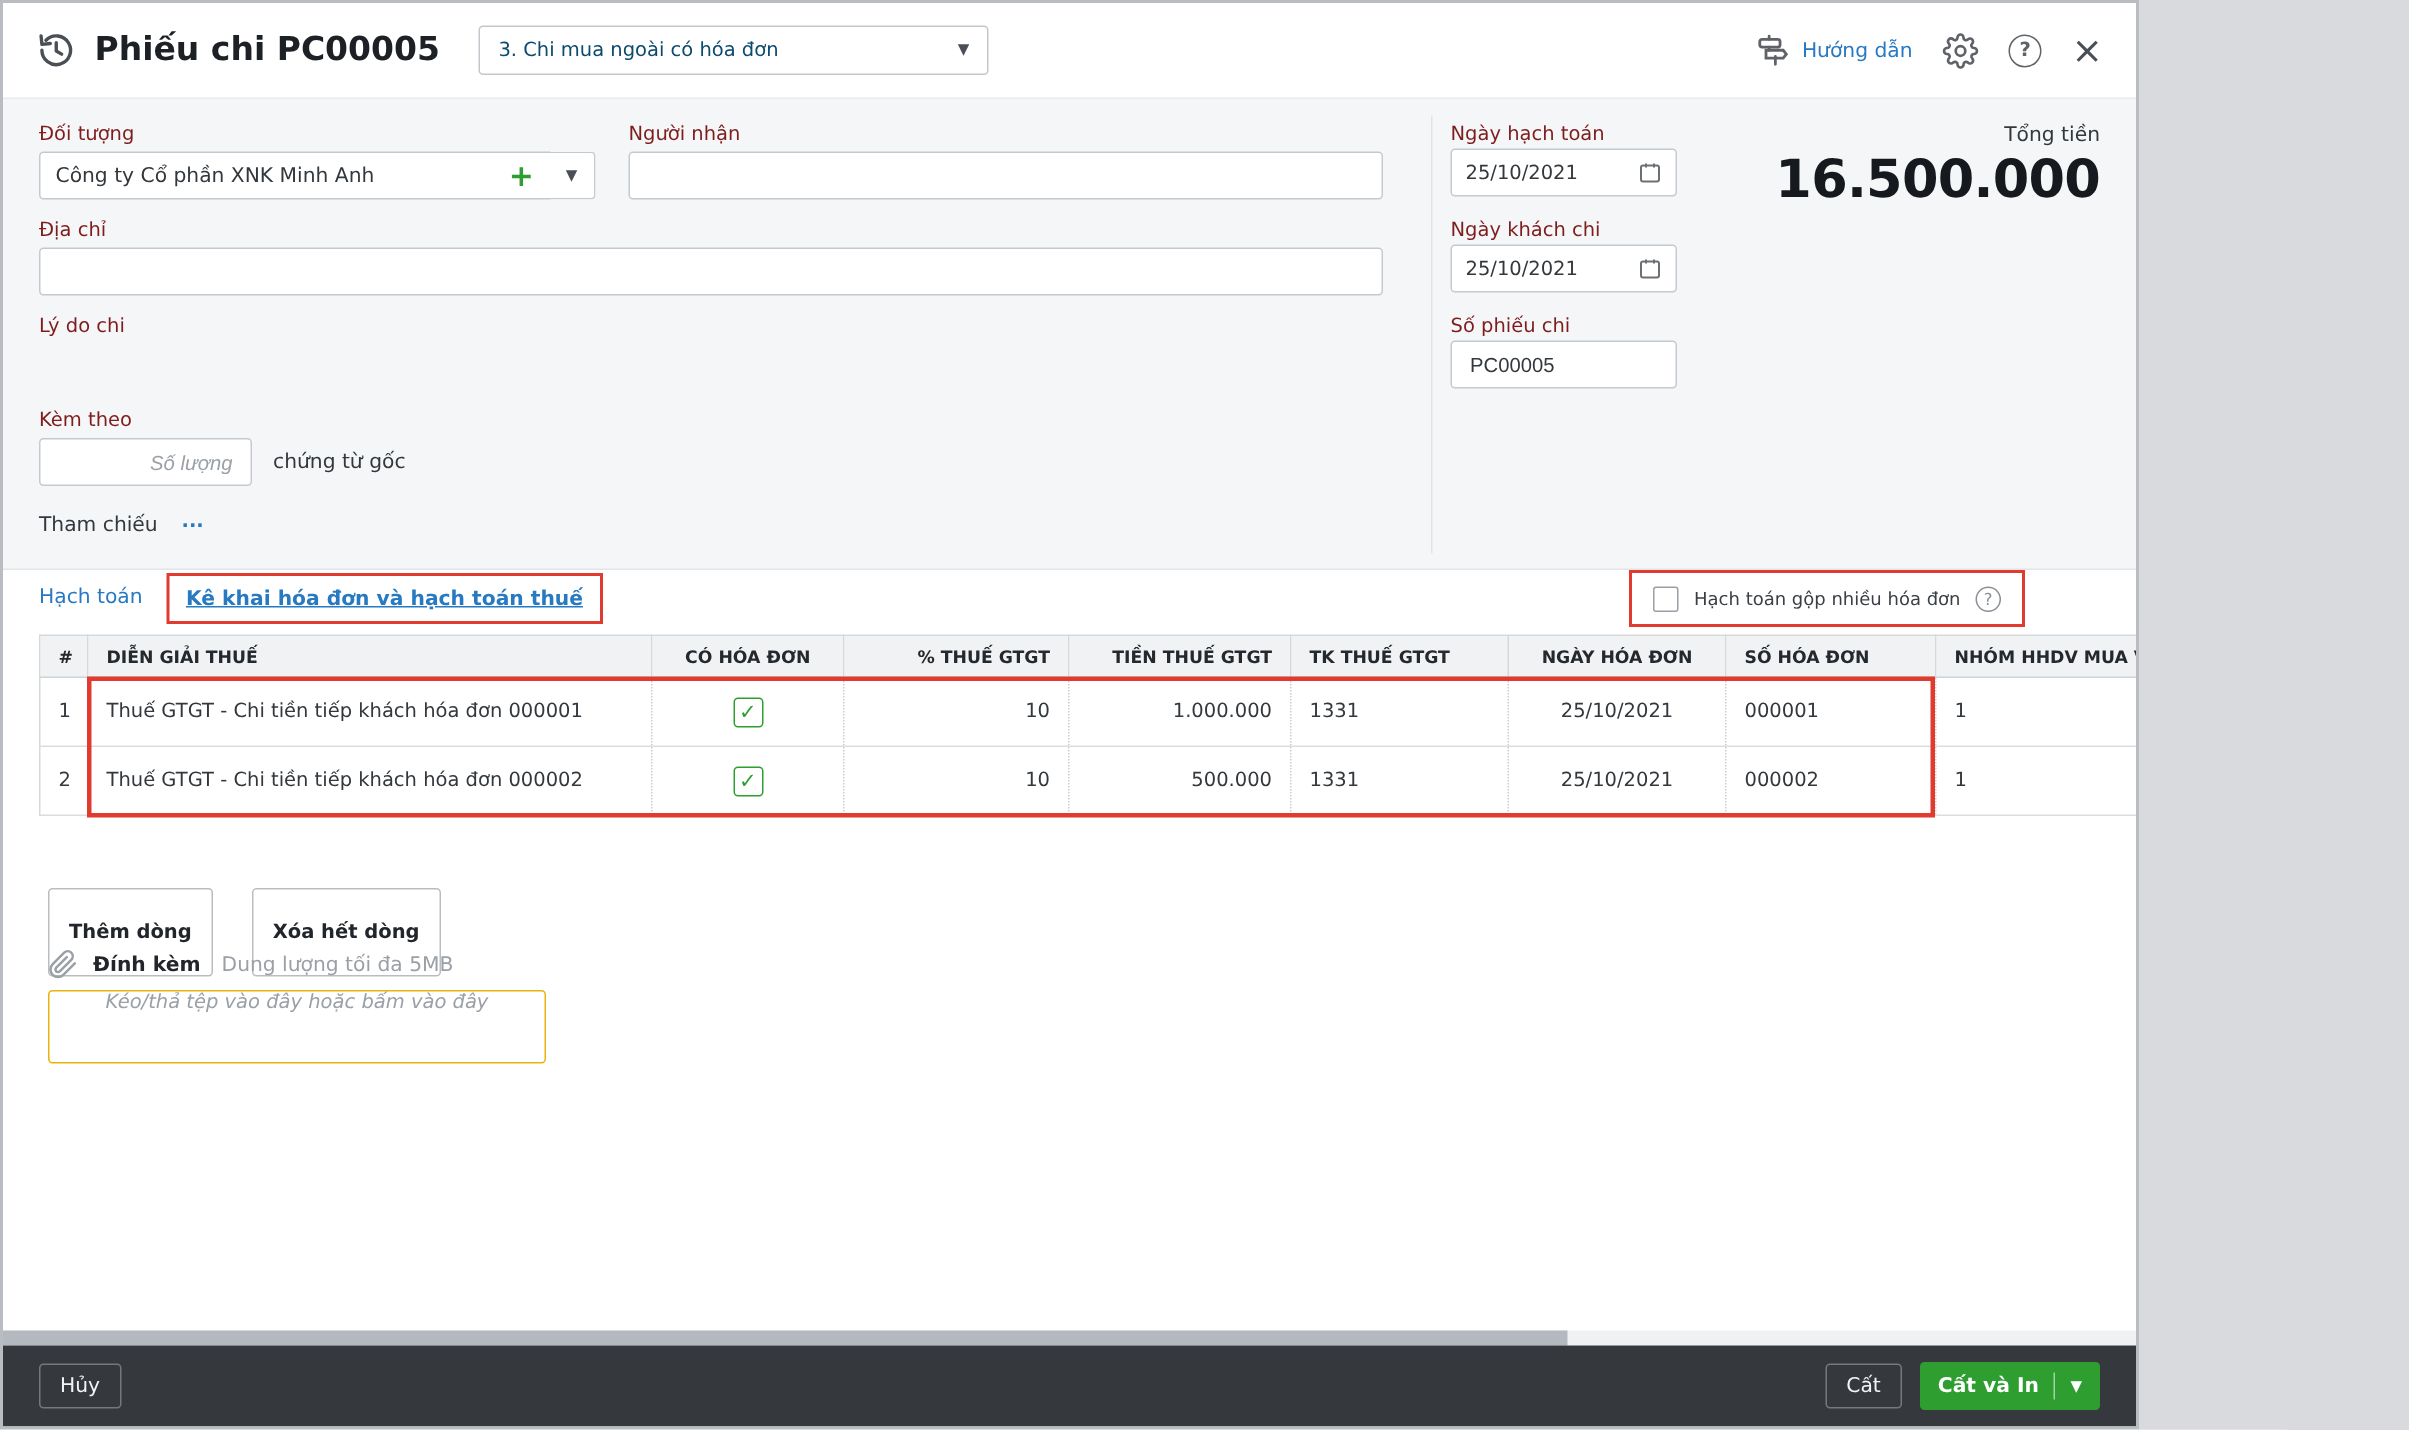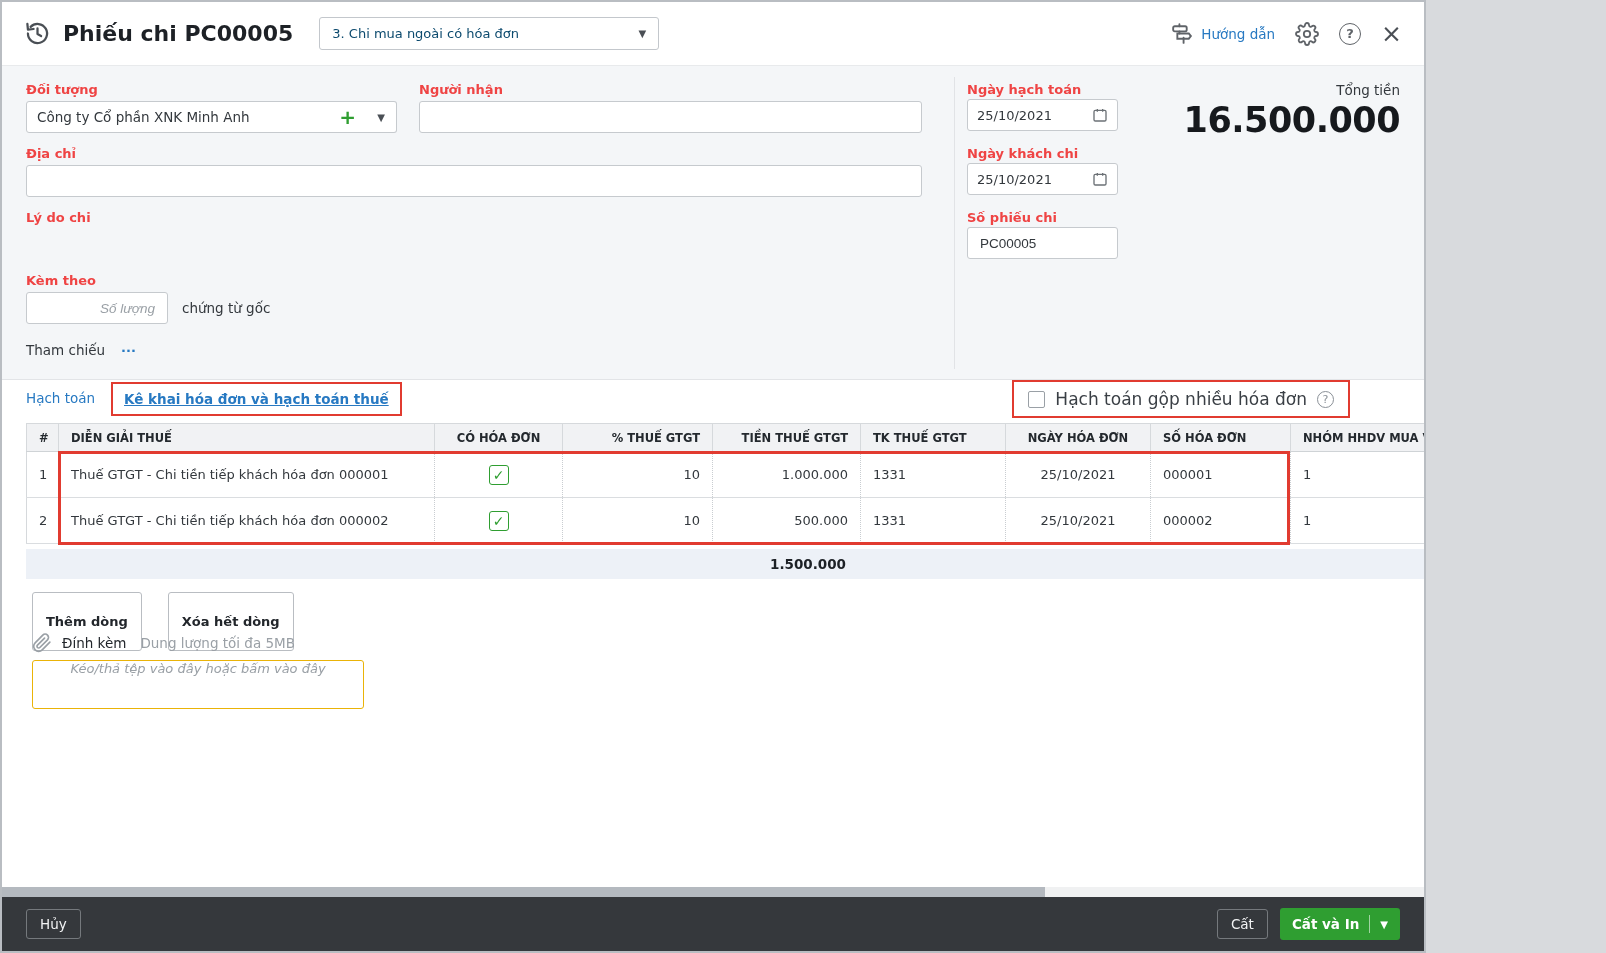--- a/index.html
+++ b/index.html
@@ -22,21 +22,21 @@
   .guide { display:flex; align-items:center; gap:7px; color:#2779c2; cursor:pointer; font-size:13.5px; }
   .icon-btn { color:#5f6368; cursor:pointer; display:flex; align-items:center; }
   .qmark { width:22px; height:22px; border:1.6px solid #5f6368; border-radius:50%;
            display:flex; align-items:center; justify-content:center; font-size:13px; font-weight:bold; }
   .close-x { font-size:25px; line-height:1; color:#4a4f55; }
 
   
   .form-bg { position:absolute; left:0; top:64px; width:100%; height:314px; background:#f4f6f8;
              border-bottom:1px solid #e2e4e7; }
   .vdivider { position:absolute; left:952px; top:75px; width:1px; height:292px; background:#e1e3e6; }
-  .lbl { position:absolute; font-weight:bold; font-size:13px; color:#ef4444; white-space:nowrap; }
+  .lbl { position:absolute; font-weight:normal; font-size:13px; color:#7f1d1d; white-space:nowrap; }
   .lbl-reg { position:absolute; font-size:13.5px; color:#33383d; white-space:nowrap; }
   .ibox { position:absolute; background:#fff; border:1px solid #c6cace; border-radius:3px;
           height:32px; font-size:13.5px; color:#33383d; }
   input.ibox { padding:0 12px; outline:none; }
   input.ibox::placeholder { font-style:italic; color:#9aa0a6; }
   .combo-main { display:flex; align-items:center; padding:0 10px; border-radius:3px 0 0 3px; cursor:pointer; }
   .combo-main .val { flex:1; }
   .plus { color:#2f9e31; font-size:20px; font-weight:bold; line-height:1; }
   .combo-arrow { display:flex; align-items:center; justify-content:center; border-left:none;
                  border-radius:0 3px 3px 0; cursor:pointer; }
@@ -49,21 +49,21 @@
 
   
   .tabs-row { position:absolute; left:0; top:378px; width:100%; height:40px; background:#fff; }
   .tab { position:absolute; top:10px; font-size:13.5px; color:#2779c2; cursor:pointer; white-space:nowrap; }
   .tab-inactive { left:24px; }
   .tab-active-box { position:absolute; left:109px; top:2px; border:2.5px solid #e13b30; padding:7px 11px; }
   .tab-active { position:static; font-weight:bold; text-decoration:underline; }
   .group-box { position:absolute; right:74px; top:0px; border:2.5px solid #e13b30; height:38px;
                display:flex; align-items:center; padding:0 14px; gap:10px; background:#fff; }
   .cb { width:17px; height:17px; border:1px solid #9aa0a6; border-radius:2px; background:#fff; cursor:pointer; }
-  .group-box .txt { font-size:17px; color:#3a3f45; }
+  .group-box .txt { font-size:12px; color:#3a3f45; }
   .qmark-sm { width:17px; height:17px; border:1.3px solid #8a9097; border-radius:50%; color:#8a9097;
               display:flex; align-items:center; justify-content:center; font-size:11px; }
 
   
   .tablewrap { position:absolute; left:24px; top:421px; width:1558px; }
   table.grid { border-collapse:collapse; width:1558px; table-layout:fixed; }
   .grid th { background:#f1f2f4; font-size:11.5px; font-weight:bold; color:#24292e; height:28px;
              border:1px solid #d6d9dc; border-bottom:1px solid #cfd3d6; padding:0 12px; white-space:nowrap; overflow:hidden; }
   .grid td { background:#fff; height:46px; font-size:13px; color:#33383d;
              border-top:1px solid #dadde0; border-bottom:1px solid #dadde0;
@@ -83,21 +83,21 @@
   .total-band { position:absolute; left:24px; top:547px; width:1558px; height:30px; background:#edf1f7; }
   .total-band .tv { position:absolute; left:0; width:834px; text-align:right; padding-right:14px;
                     line-height:30px; font-weight:bold; font-size:13.5px; color:#1d2126; }
 
   
   .row-actions { position:absolute; left:30px; top:590px; display:flex; gap:26px; }
   .btn-light { background:#fff; border:1px solid #b9bdc2; border-radius:3px; padding:21px 13px;
                font-weight:bold; font-size:13px; color:#22262b; cursor:pointer;
                font-family:"DejaVu Sans","Liberation Sans",sans-serif; }
   .attach-row { position:absolute; left:30px; top:631px; display:flex; align-items:center; gap:10px; }
-  .attach-lbl { font-weight:normal; font-size:13.5px; color:#22262b; }
+  .attach-lbl { font-weight:bold; font-size:13.5px; color:#22262b; }
   .attach-hint { color:#9aa0a6; font-size:13.5px; margin-left:4px; }
   .dropzone { position:absolute; left:30px; top:658px; width:332px; height:49px; background:#fff;
               border:1px solid #eab308; border-radius:3px; display:flex; 
               justify-content:center; cursor:pointer; }
   .dropzone .dz { font-style:italic; color:#9aa0a6; font-size:13px; }
 
   
   .hscroll { position:absolute; left:0; bottom:54px; width:100%; height:10px; background:#f0f1f2; }
   .hscroll .thumb { position:absolute; left:0; top:0; height:10px; width:1043px; background:#b4b9bf; cursor:pointer; }
   .footer { position:absolute; left:0; bottom:0; width:100%; height:54px; background:#35383c;
@@ -277,23 +277,20 @@
                 <path d="M19 6l-1.2 14.5H6.2L5 6"></path>
                 <path d="M10 10.5v7M14 10.5v7"></path>
                 <path d="M9 6V3.5h6V6"></path>
               </svg></td>
           </tr>
         </tbody>
     </table>
     <div class="red-rows"></div>
   </div>
 
-  <div class="total-band">
-    <span class="tv">1.500.000</span>
-  </div>
 
   <div class="row-actions">
     <button class="btn-light">Thêm dòng</button>
     <button class="btn-light">Xóa hết dòng</button>
   </div>
 
   <div class="attach-row">
     <svg width="20" height="20" viewBox="0 0 24 24" fill="none" stroke="#9aa0a6" stroke-width="2" stroke-linecap="round">
       <path d="M21.44 11.05l-9.19 9.19a6 6 0 0 1-8.49-8.49l9.19-9.19a4 4 0 0 1 5.66 5.66l-9.2 9.19a2 2 0 0 1-2.83-2.83l8.49-8.48"></path>
     </svg>

